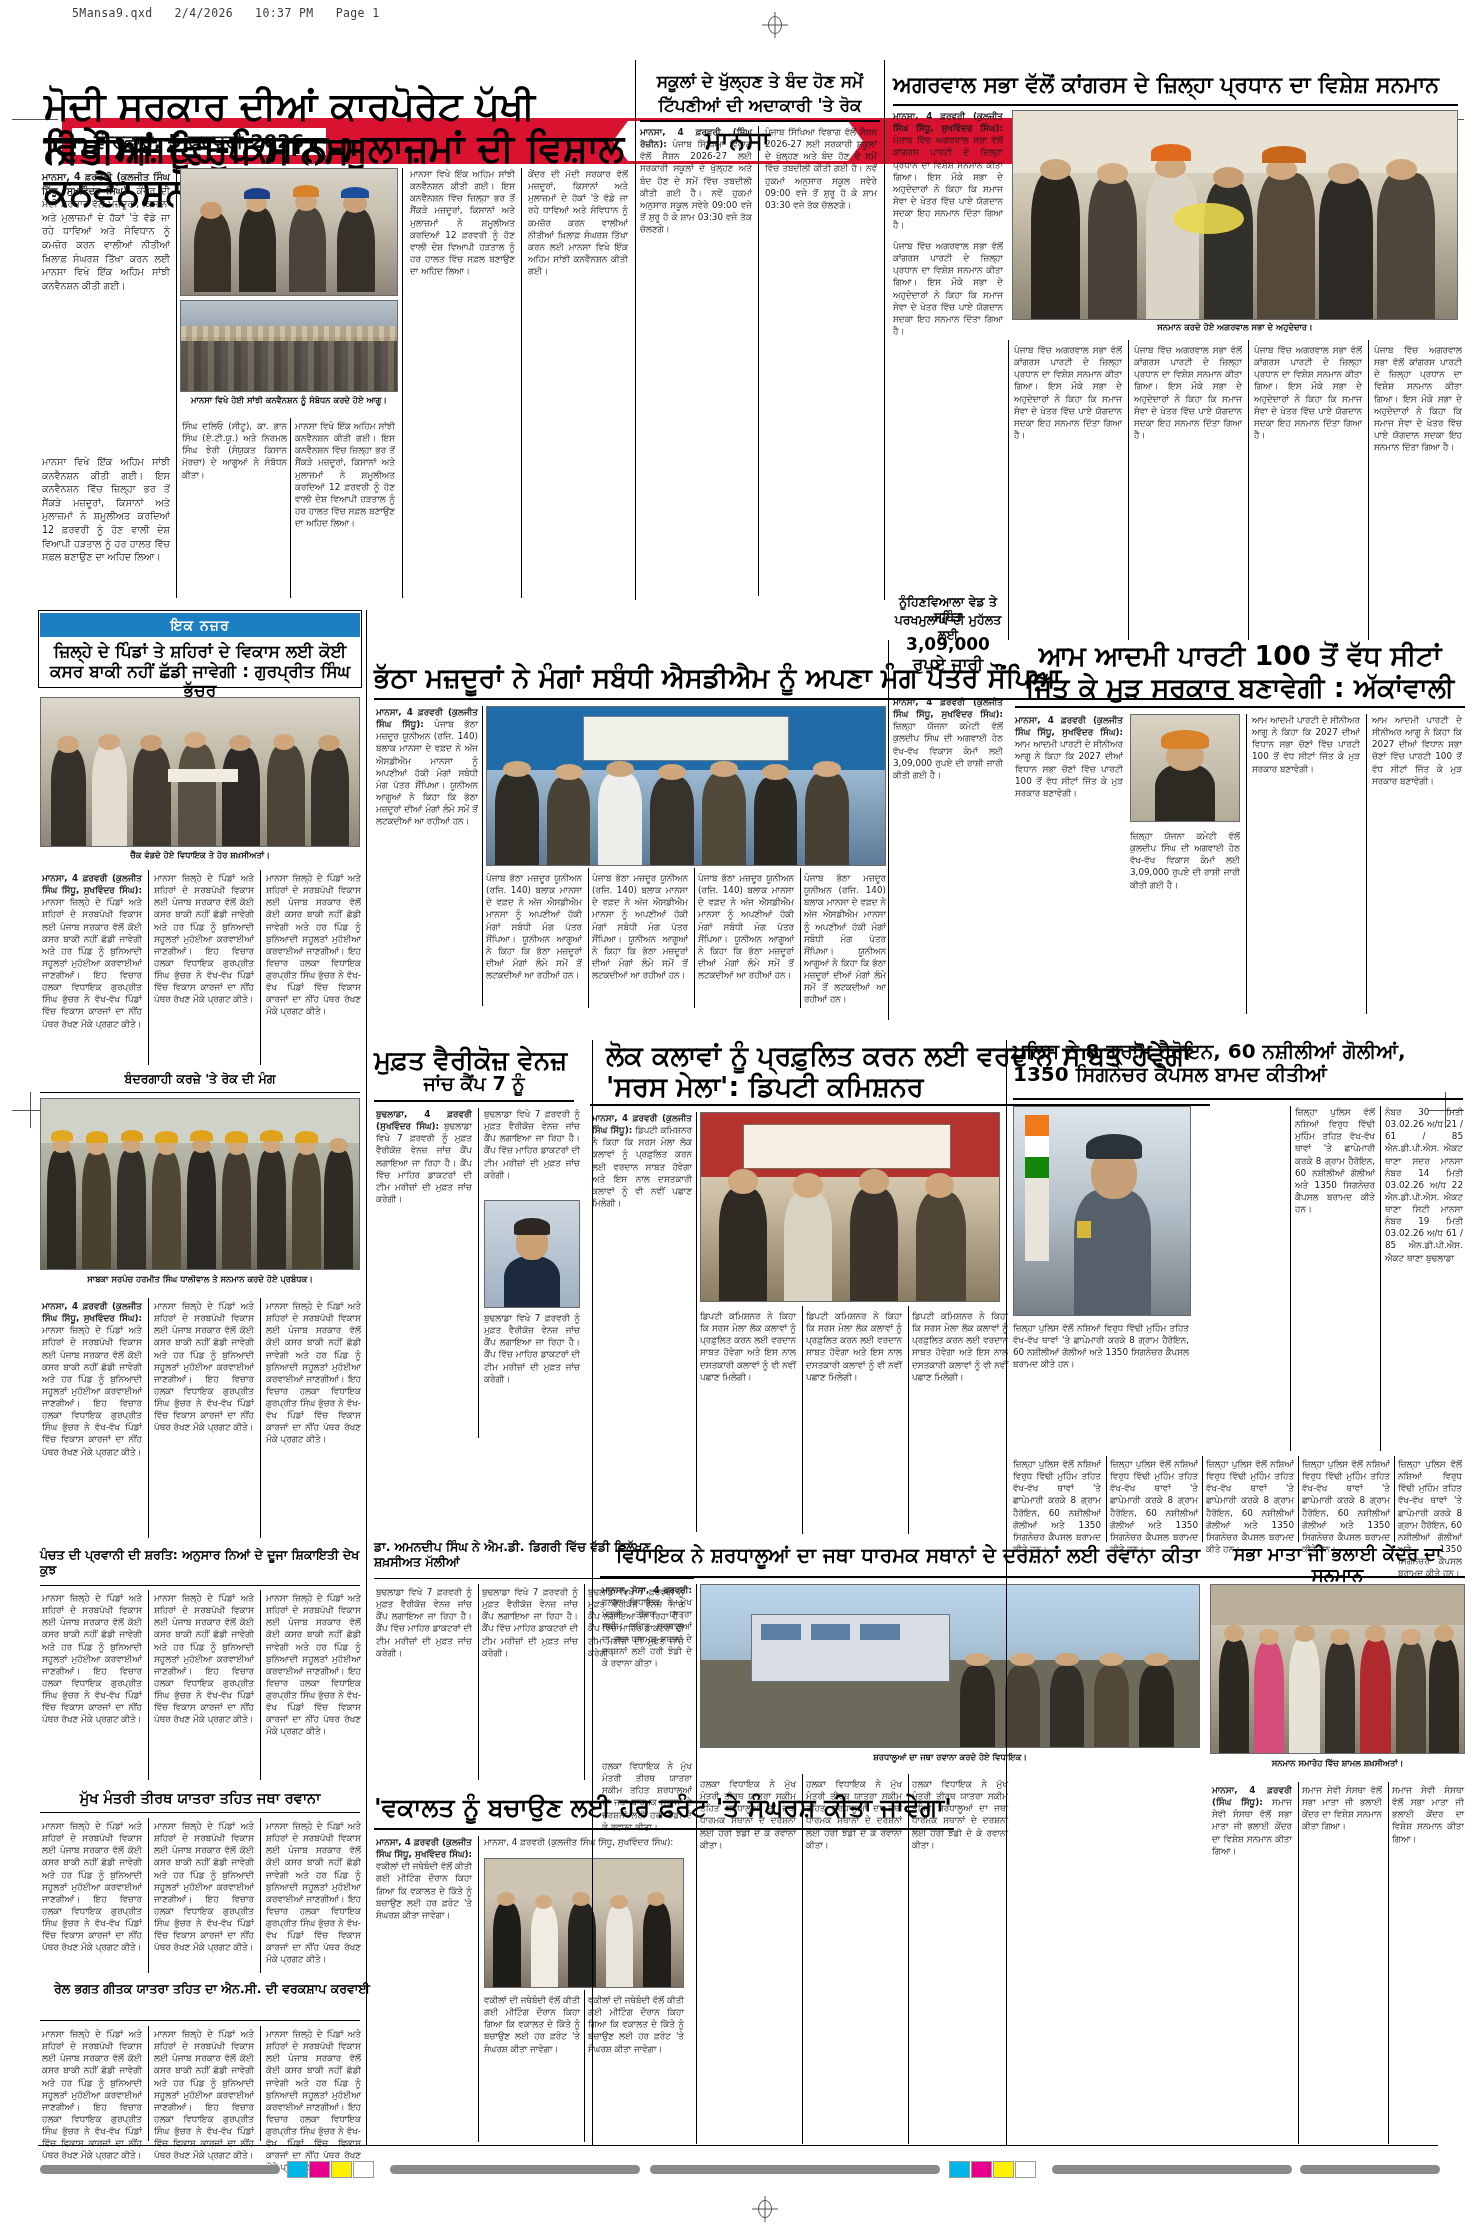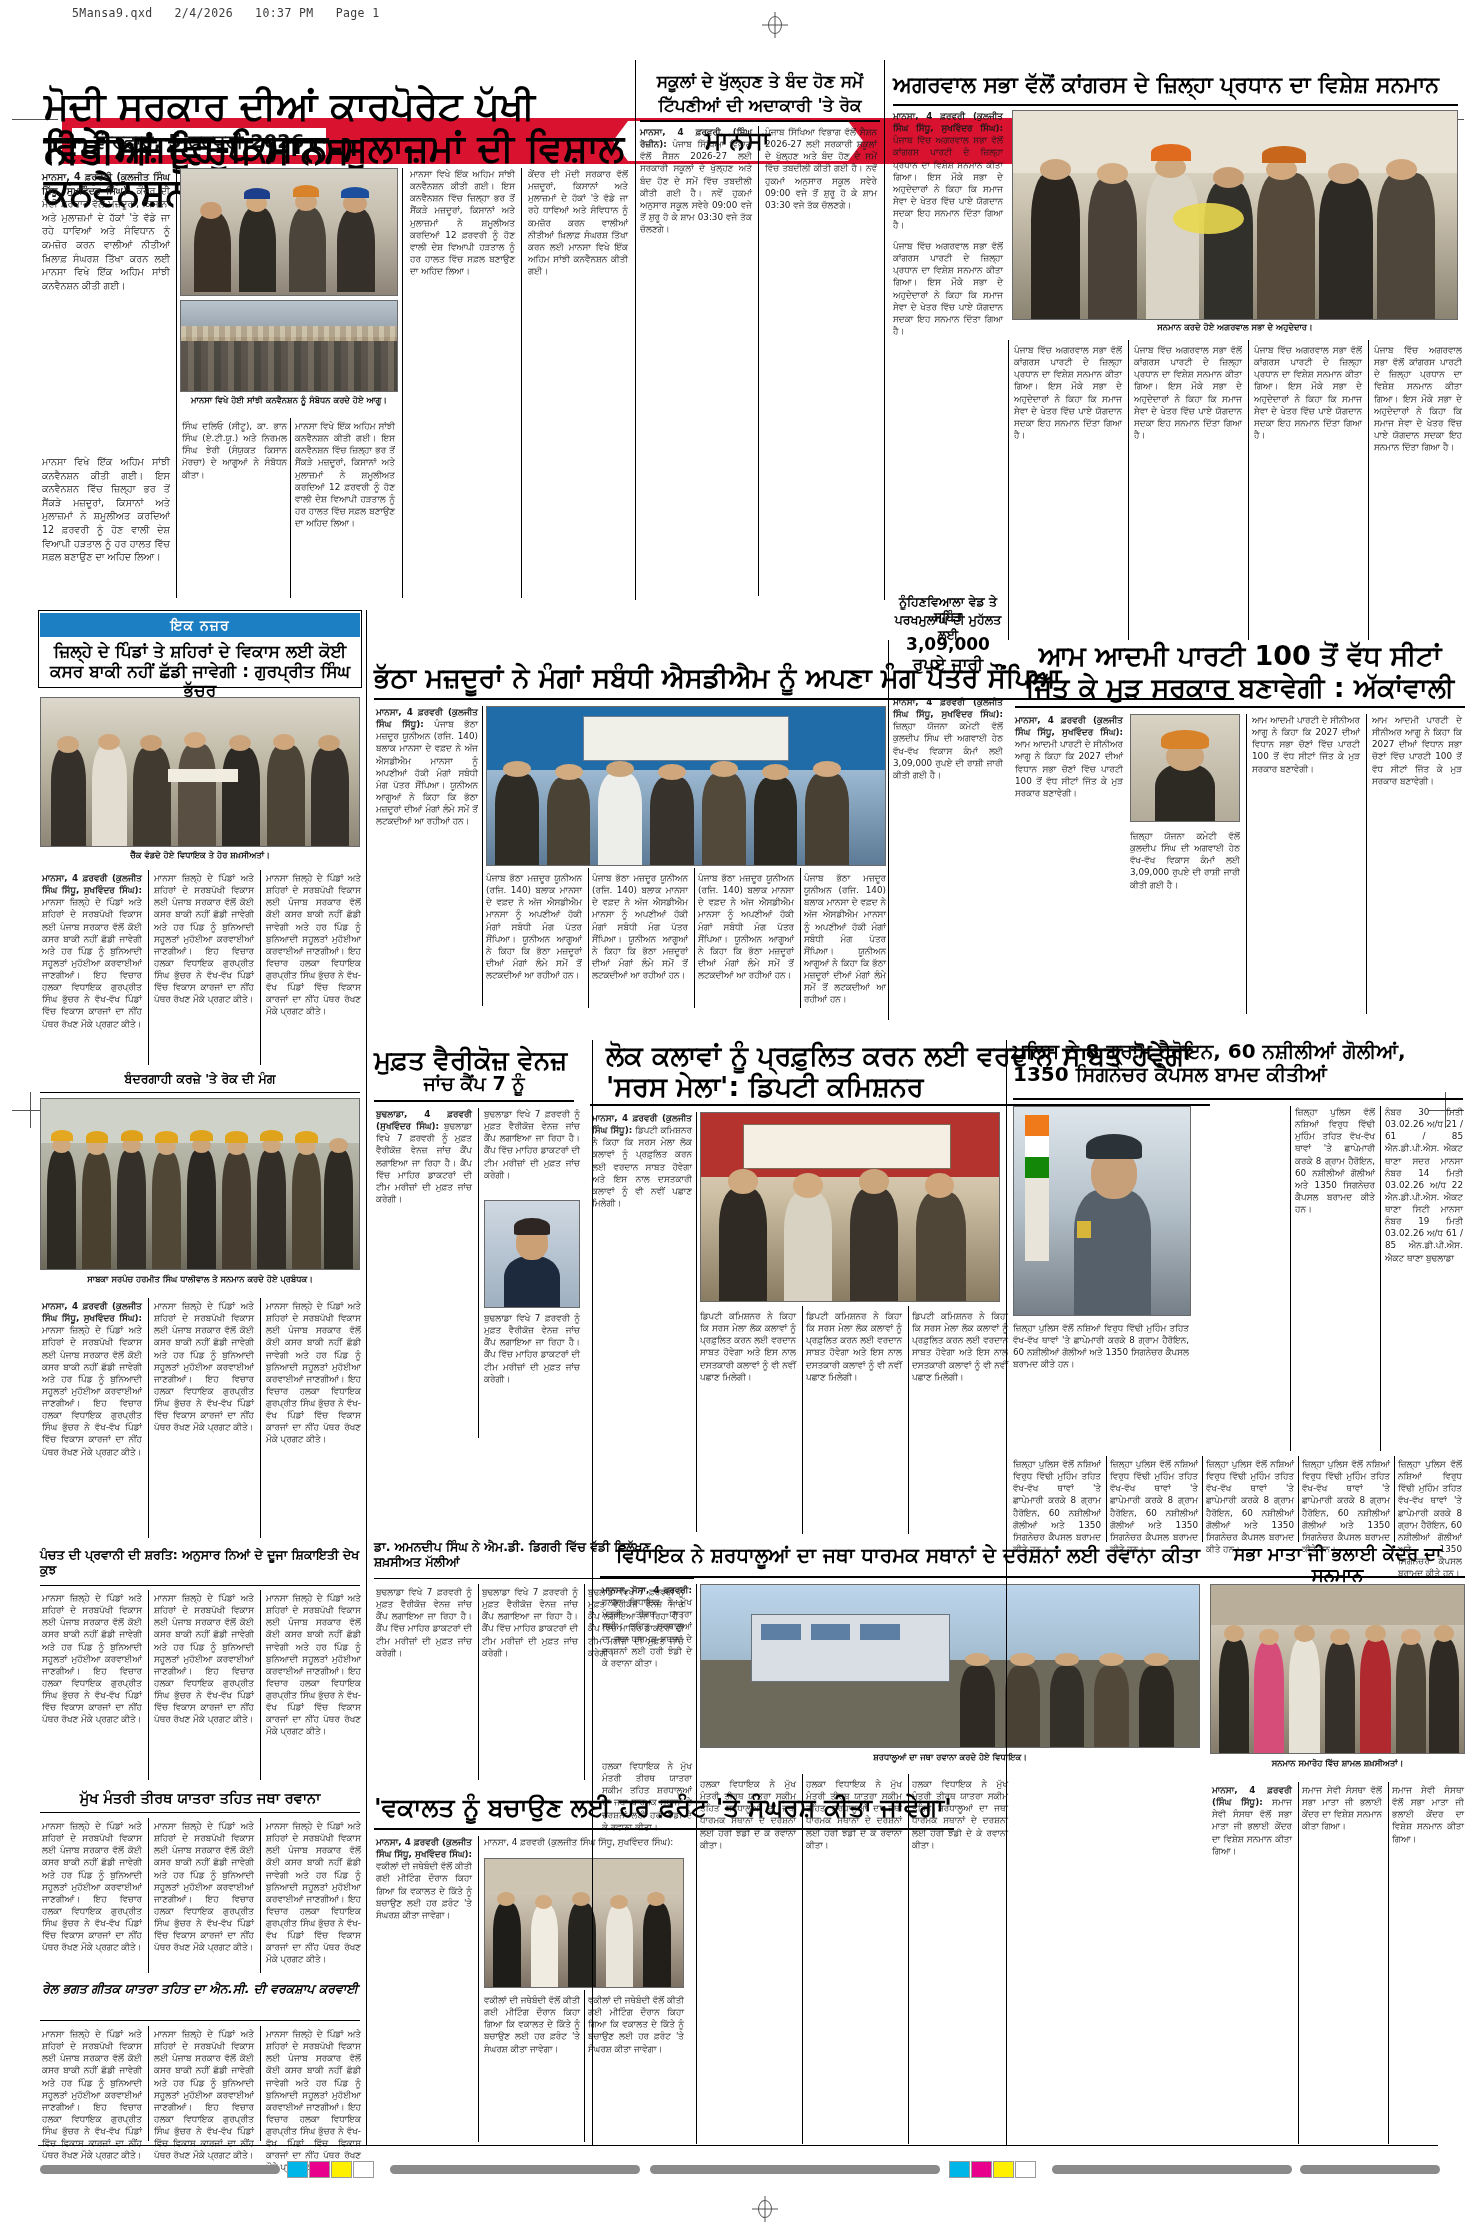--- a/index.html
+++ b/index.html
@@ -369,21 +369,21 @@
   <div class="col-text tiny" style="position:absolute; left:266px; top:1592px; width:95px; height:185px;">ਮਾਨਸਾ ਜ਼ਿਲ੍ਹੇ ਦੇ ਪਿੰਡਾਂ ਅਤੇ ਸ਼ਹਿਰਾਂ ਦੇ ਸਰਬਪੱਖੀ ਵਿਕਾਸ ਲਈ ਪੰਜਾਬ ਸਰਕਾਰ ਵੱਲੋਂ ਕੋਈ ਕਸਰ ਬਾਕੀ ਨਹੀਂ ਛੱਡੀ ਜਾਵੇਗੀ ਅਤੇ ਹਰ ਪਿੰਡ ਨੂੰ ਬੁਨਿਆਦੀ ਸਹੂਲਤਾਂ ਮੁਹੱਈਆ ਕਰਵਾਈਆਂ ਜਾਣਗੀਆਂ। ਇਹ ਵਿਚਾਰ ਹਲਕਾ ਵਿਧਾਇਕ ਗੁਰਪ੍ਰੀਤ ਸਿੰਘ ਭੁੱਚਰ ਨੇ ਵੱਖ-ਵੱਖ ਪਿੰਡਾਂ ਵਿੱਚ ਵਿਕਾਸ ਕਾਰਜਾਂ ਦਾ ਨੀਂਹ ਪੱਥਰ ਰੱਖਣ ਮੌਕੇ ਪ੍ਰਗਟ ਕੀਤੇ।</div>
 
   <div class="hl hl-sm center" style="left:40px; top:1790px; width:320px;">ਮੁੱਖ ਮੰਤਰੀ ਤੀਰਥ ਯਾਤਰਾ ਤਹਿਤ ਜਥਾ ਰਵਾਨਾ</div>
   <div class="rule-h" style="left:40px; top:1812px; width:320px;"></div>
   <div class="col-text tiny" style="position:absolute; left:42px; top:1820px; width:100px; height:150px;">ਮਾਨਸਾ ਜ਼ਿਲ੍ਹੇ ਦੇ ਪਿੰਡਾਂ ਅਤੇ ਸ਼ਹਿਰਾਂ ਦੇ ਸਰਬਪੱਖੀ ਵਿਕਾਸ ਲਈ ਪੰਜਾਬ ਸਰਕਾਰ ਵੱਲੋਂ ਕੋਈ ਕਸਰ ਬਾਕੀ ਨਹੀਂ ਛੱਡੀ ਜਾਵੇਗੀ ਅਤੇ ਹਰ ਪਿੰਡ ਨੂੰ ਬੁਨਿਆਦੀ ਸਹੂਲਤਾਂ ਮੁਹੱਈਆ ਕਰਵਾਈਆਂ ਜਾਣਗੀਆਂ। ਇਹ ਵਿਚਾਰ ਹਲਕਾ ਵਿਧਾਇਕ ਗੁਰਪ੍ਰੀਤ ਸਿੰਘ ਭੁੱਚਰ ਨੇ ਵੱਖ-ਵੱਖ ਪਿੰਡਾਂ ਵਿੱਚ ਵਿਕਾਸ ਕਾਰਜਾਂ ਦਾ ਨੀਂਹ ਪੱਥਰ ਰੱਖਣ ਮੌਕੇ ਪ੍ਰਗਟ ਕੀਤੇ।</div>
   <div class="rule-v" style="left:148px; top:1818px; height:155px;"></div>
   <div class="col-text tiny" style="position:absolute; left:154px; top:1820px; width:100px; height:150px;">ਮਾਨਸਾ ਜ਼ਿਲ੍ਹੇ ਦੇ ਪਿੰਡਾਂ ਅਤੇ ਸ਼ਹਿਰਾਂ ਦੇ ਸਰਬਪੱਖੀ ਵਿਕਾਸ ਲਈ ਪੰਜਾਬ ਸਰਕਾਰ ਵੱਲੋਂ ਕੋਈ ਕਸਰ ਬਾਕੀ ਨਹੀਂ ਛੱਡੀ ਜਾਵੇਗੀ ਅਤੇ ਹਰ ਪਿੰਡ ਨੂੰ ਬੁਨਿਆਦੀ ਸਹੂਲਤਾਂ ਮੁਹੱਈਆ ਕਰਵਾਈਆਂ ਜਾਣਗੀਆਂ। ਇਹ ਵਿਚਾਰ ਹਲਕਾ ਵਿਧਾਇਕ ਗੁਰਪ੍ਰੀਤ ਸਿੰਘ ਭੁੱਚਰ ਨੇ ਵੱਖ-ਵੱਖ ਪਿੰਡਾਂ ਵਿੱਚ ਵਿਕਾਸ ਕਾਰਜਾਂ ਦਾ ਨੀਂਹ ਪੱਥਰ ਰੱਖਣ ਮੌਕੇ ਪ੍ਰਗਟ ਕੀਤੇ।</div>
   <div class="rule-v" style="left:260px; top:1818px; height:155px;"></div>
   <div class="col-text tiny" style="position:absolute; left:266px; top:1820px; width:95px; height:150px;">ਮਾਨਸਾ ਜ਼ਿਲ੍ਹੇ ਦੇ ਪਿੰਡਾਂ ਅਤੇ ਸ਼ਹਿਰਾਂ ਦੇ ਸਰਬਪੱਖੀ ਵਿਕਾਸ ਲਈ ਪੰਜਾਬ ਸਰਕਾਰ ਵੱਲੋਂ ਕੋਈ ਕਸਰ ਬਾਕੀ ਨਹੀਂ ਛੱਡੀ ਜਾਵੇਗੀ ਅਤੇ ਹਰ ਪਿੰਡ ਨੂੰ ਬੁਨਿਆਦੀ ਸਹੂਲਤਾਂ ਮੁਹੱਈਆ ਕਰਵਾਈਆਂ ਜਾਣਗੀਆਂ। ਇਹ ਵਿਚਾਰ ਹਲਕਾ ਵਿਧਾਇਕ ਗੁਰਪ੍ਰੀਤ ਸਿੰਘ ਭੁੱਚਰ ਨੇ ਵੱਖ-ਵੱਖ ਪਿੰਡਾਂ ਵਿੱਚ ਵਿਕਾਸ ਕਾਰਜਾਂ ਦਾ ਨੀਂਹ ਪੱਥਰ ਰੱਖਣ ਮੌਕੇ ਪ੍ਰਗਟ ਕੀਤੇ।</div>
 
-  <div class="hl hl-xs center" style="left:40px; top:1982px; width:320px;font-style:italic;">ਰੇਲ ਭਗਤ ਗੀਤਕ ਯਾਤਰਾ ਤਹਿਤ ਦਾ ਐਨ.ਸੀ. ਦੀ ਵਰਕਸ਼ਾਪ ਕਰਵਾਈ</div>
+  <div class="hl hl-xs center" style="left:52px; top:1982px; width:320px;">ਰੇਲ ਭਗਤ ਗੀਤਕ ਯਾਤਰਾ ਤਹਿਤ ਦਾ ਐਨ.ਸੀ. ਦੀ ਵਰਕਸ਼ਾਪ ਕਰਵਾਈ</div>
   <div class="rule-h" style="left:40px; top:2020px; width:320px;"></div>
   <div class="col-text tiny" style="position:absolute; left:42px; top:2028px; width:100px; height:110px;">ਮਾਨਸਾ ਜ਼ਿਲ੍ਹੇ ਦੇ ਪਿੰਡਾਂ ਅਤੇ ਸ਼ਹਿਰਾਂ ਦੇ ਸਰਬਪੱਖੀ ਵਿਕਾਸ ਲਈ ਪੰਜਾਬ ਸਰਕਾਰ ਵੱਲੋਂ ਕੋਈ ਕਸਰ ਬਾਕੀ ਨਹੀਂ ਛੱਡੀ ਜਾਵੇਗੀ ਅਤੇ ਹਰ ਪਿੰਡ ਨੂੰ ਬੁਨਿਆਦੀ ਸਹੂਲਤਾਂ ਮੁਹੱਈਆ ਕਰਵਾਈਆਂ ਜਾਣਗੀਆਂ। ਇਹ ਵਿਚਾਰ ਹਲਕਾ ਵਿਧਾਇਕ ਗੁਰਪ੍ਰੀਤ ਸਿੰਘ ਭੁੱਚਰ ਨੇ ਵੱਖ-ਵੱਖ ਪਿੰਡਾਂ ਵਿੱਚ ਵਿਕਾਸ ਕਾਰਜਾਂ ਦਾ ਨੀਂਹ ਪੱਥਰ ਰੱਖਣ ਮੌਕੇ ਪ੍ਰਗਟ ਕੀਤੇ।</div>
   <div class="rule-v" style="left:148px; top:2026px; height:115px;"></div>
   <div class="col-text tiny" style="position:absolute; left:154px; top:2028px; width:100px; height:110px;">ਮਾਨਸਾ ਜ਼ਿਲ੍ਹੇ ਦੇ ਪਿੰਡਾਂ ਅਤੇ ਸ਼ਹਿਰਾਂ ਦੇ ਸਰਬਪੱਖੀ ਵਿਕਾਸ ਲਈ ਪੰਜਾਬ ਸਰਕਾਰ ਵੱਲੋਂ ਕੋਈ ਕਸਰ ਬਾਕੀ ਨਹੀਂ ਛੱਡੀ ਜਾਵੇਗੀ ਅਤੇ ਹਰ ਪਿੰਡ ਨੂੰ ਬੁਨਿਆਦੀ ਸਹੂਲਤਾਂ ਮੁਹੱਈਆ ਕਰਵਾਈਆਂ ਜਾਣਗੀਆਂ। ਇਹ ਵਿਚਾਰ ਹਲਕਾ ਵਿਧਾਇਕ ਗੁਰਪ੍ਰੀਤ ਸਿੰਘ ਭੁੱਚਰ ਨੇ ਵੱਖ-ਵੱਖ ਪਿੰਡਾਂ ਵਿੱਚ ਵਿਕਾਸ ਕਾਰਜਾਂ ਦਾ ਨੀਂਹ ਪੱਥਰ ਰੱਖਣ ਮੌਕੇ ਪ੍ਰਗਟ ਕੀਤੇ।</div>
   <div class="rule-v" style="left:260px; top:2026px; height:115px;"></div>
   <div class="col-text tiny" style="position:absolute; left:266px; top:2028px; width:95px; height:110px;">ਮਾਨਸਾ ਜ਼ਿਲ੍ਹੇ ਦੇ ਪਿੰਡਾਂ ਅਤੇ ਸ਼ਹਿਰਾਂ ਦੇ ਸਰਬਪੱਖੀ ਵਿਕਾਸ ਲਈ ਪੰਜਾਬ ਸਰਕਾਰ ਵੱਲੋਂ ਕੋਈ ਕਸਰ ਬਾਕੀ ਨਹੀਂ ਛੱਡੀ ਜਾਵੇਗੀ ਅਤੇ ਹਰ ਪਿੰਡ ਨੂੰ ਬੁਨਿਆਦੀ ਸਹੂਲਤਾਂ ਮੁਹੱਈਆ ਕਰਵਾਈਆਂ ਜਾਣਗੀਆਂ। ਇਹ ਵਿਚਾਰ ਹਲਕਾ ਵਿਧਾਇਕ ਗੁਰਪ੍ਰੀਤ ਸਿੰਘ ਭੁੱਚਰ ਨੇ ਵੱਖ-ਵੱਖ ਪਿੰਡਾਂ ਵਿੱਚ ਵਿਕਾਸ ਕਾਰਜਾਂ ਦਾ ਨੀਂਹ ਪੱਥਰ ਰੱਖਣ ਮੌਕੇ ਪ੍ਰਗਟ ਕੀਤੇ।</div>
 
   <div class="rule-v" style="left:366px; top:610px; height:1535px;"></div>
 
   <div class="hl hl-xl" style="left:374px; top:662px; width:860px;">ਭੱਠਾ ਮਜ਼ਦੂਰਾਂ ਨੇ ਮੰਗਾਂ ਸਬੰਧੀ ਐਸਡੀਐਮ ਨੂੰ ਅਪਣਾ ਮੰਗ ਪੱਤਰ ਸੌਂਪਿਆ</div>

